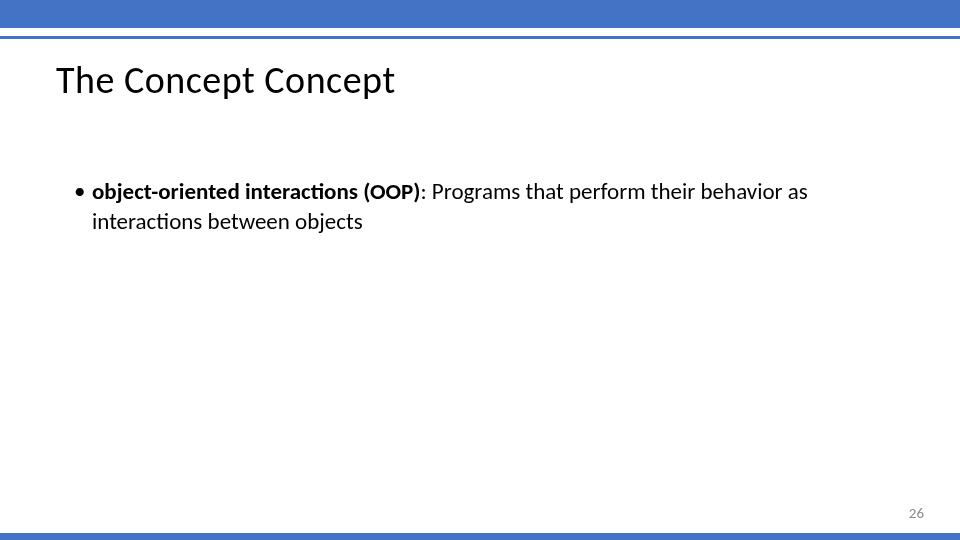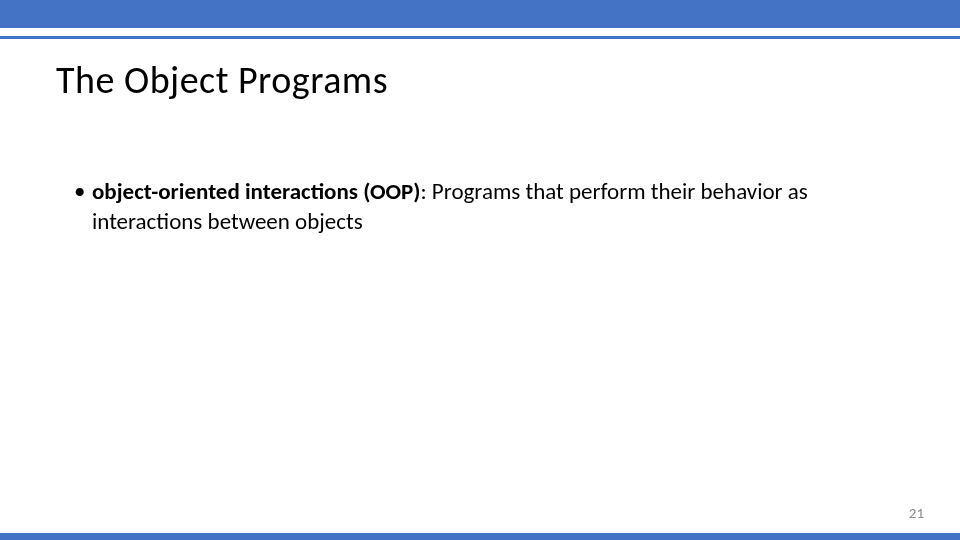--- a/index.html
+++ b/index.html
@@ -71,24 +71,24 @@
       background: #4472c4;
     }
   </style>
 </head>
 <body>
 
 <div class="top-bar"></div>
 <div class="top-line"></div>
 
 <div class="content">
-  <h1 class="title">The Object Programs</h1>
+  <h1 class="title">The Concept Concept</h1>
 
   <div class="bullet-section">
     <div class="bullet-line">
       <span class="bold">object-oriented interactions (OOP)</span><span>: Programs that perform their behavior as interactions between objects</span>
     </div>
   </div>
 </div>
 
-<div class="page-number">21</div>
+<div class="page-number">26</div>
 
 <div class="bottom-bar"></div>
 
 </body></html>

